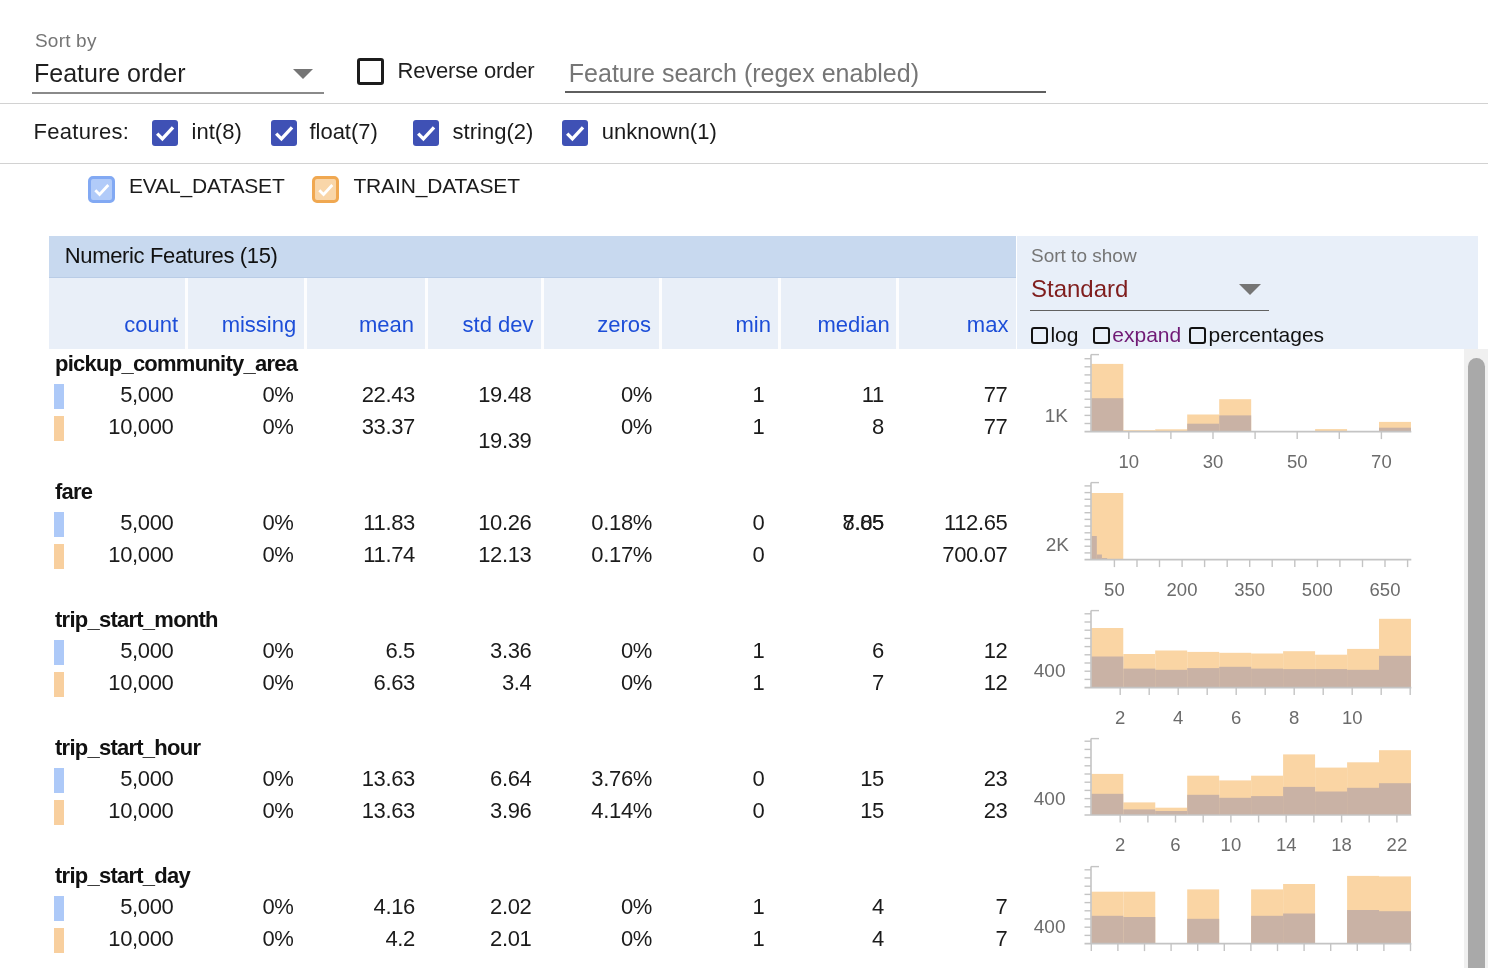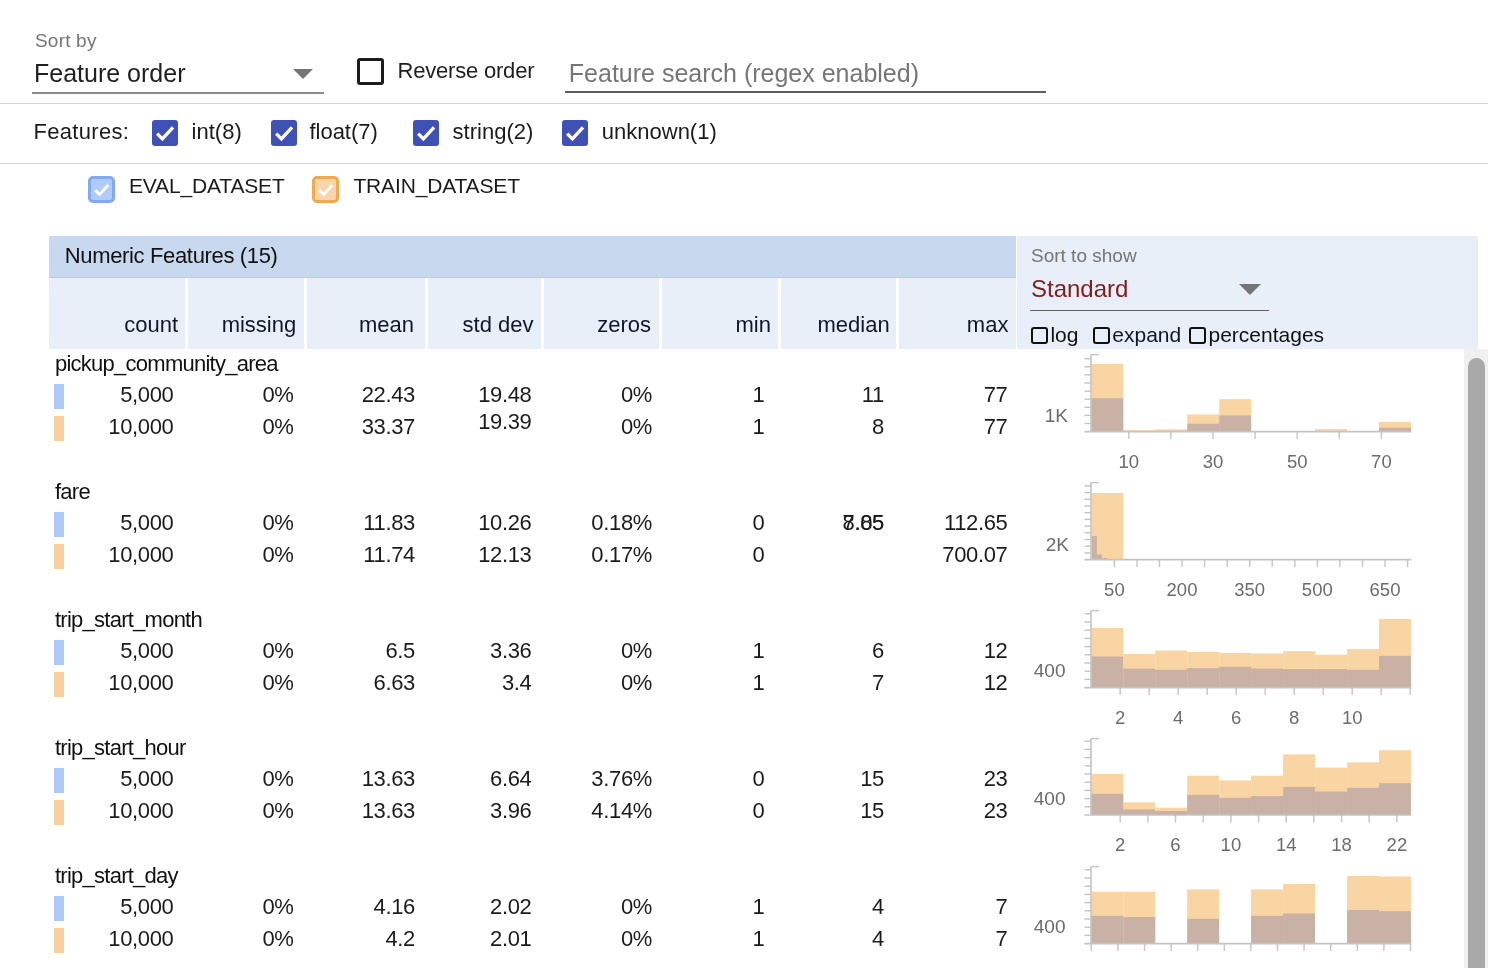--- a/index.html
+++ b/index.html
@@ -1,23 +1,23 @@
 <!DOCTYPE html>
 <html><head><meta charset="utf-8">
 <style>
 * { margin:0; padding:0; box-sizing:border-box; }
 html,body { width:1488px; height:968px; background:#fff; overflow:hidden;
   font-family:"Liberation Sans", sans-serif; position:relative; }
 .abs { position:absolute; }
-.fname { position:absolute; font-size:22px; font-weight:normal; letter-spacing:-0.75px;
+.fname { position:absolute; font-size:22px; font-weight:bold; letter-spacing:-0.75px;
   color:#111; line-height:28px; white-space:nowrap; }
 .val { position:absolute; font-size:22px; letter-spacing:-0.35px; color:#1b1b1b;
   line-height:28px; white-space:nowrap; }
 .chip { position:absolute; left:54px; width:10px; height:25px; }
-.hlab { position:absolute; bottom:10.5px; white-space:nowrap; font-size:22px; letter-spacing:0; color:#0f172a;
+.hlab { position:absolute; bottom:10.5px; white-space:nowrap; font-size:22px; letter-spacing:0; color:#1d4ed8;
   line-height:26px;margin-top:35px; }
 .sep { position:absolute; top:0; bottom:0; width:3px; background:#fdfdfe; }
 .cbi { position:absolute; top:120px; width:26px; height:26px; background:#3f51b5;
   border-radius:3px; }
 .flab { position:absolute; top:118px; font-size:22px; letter-spacing:0; color:#1b1b1b; line-height:28px; }
 .smallcb { position:absolute; width:17px; height:17px; border:2.5px solid #111;
   border-radius:3px; background:transparent; }
 </style></head>
 <body>
 
@@ -96,21 +96,21 @@
 </div>
 
 <div class="abs" style="left:1017px;top:236px;width:461px;height:113.2px;background:#e8eff9">
   <div style="position:absolute;left:14px;top:9px;font-size:19px;color:#757575">Sort to show</div>
   <div style="position:absolute;left:14px;top:39px;font-size:24px;color:#7f1d1d">Standard</div>
   <div style="position:absolute;left:222px;top:48px;width:0;height:0;border-left:11px solid transparent;border-right:11px solid transparent;border-top:11px solid #757575"></div>
   <div style="position:absolute;left:13px;top:73.6px;width:239px;height:1.8px;background:#616161"></div>
   <div class="smallcb" style="left:14px;top:91px"></div>
   <div style="position:absolute;left:33.4px;top:87px;font-size:21px;color:#111">log</div>
   <div class="smallcb" style="left:75.7px;top:91px"></div>
-  <div style="position:absolute;left:95.3px;top:87px;font-size:21px;color:#0f172a">expand</div>
+  <div style="position:absolute;left:95.3px;top:87px;font-size:21px;color:#701a75">expand</div>
   <div class="smallcb" style="left:171.6px;top:91px"></div>
   <div style="position:absolute;left:191.5px;top:87px;font-size:21px;color:#111">percentages</div>
 </div>
 
 <div class="abs" style="left:1464px;top:349px;width:24px;height:619px;background:#f0f0f0"></div>
 <div class="abs" style="left:1467.5px;top:358px;width:17px;height:620px;background:#a9a9a9;border-radius:8.5px"></div>
 
 <div class="fname" style="left:55px;top:350.2px">pickup_community_area</div>
 <div class="chip" style="background:#adc9f8;top:384.0px"></div>
 <div class="chip" style="background:#f8cf9e;top:416.0px"></div>
@@ -118,21 +118,21 @@
 <div class="val" style="right:1194.5px;top:380.9px">0%</div>
 <div class="val" style="right:1073.0px;top:380.9px">22.43</div>
 <div class="val" style="right:956.5px;top:380.9px">19.48</div>
 <div class="val" style="right:836.0px;top:380.9px">0%</div>
 <div class="val" style="right:723.5px;top:380.9px">1</div>
 <div class="val" style="right:604.0px;top:380.9px">11</div>
 <div class="val" style="right:480.5px;top:380.9px">77</div>
 <div class="val" style="right:1314.5px;top:412.9px">10,000</div>
 <div class="val" style="right:1194.5px;top:412.9px">0%</div>
 <div class="val" style="right:1073.0px;top:412.9px">33.37</div>
-<div class="val" style="right:956.5px;top:408px">19.39</div>
+<div class="val" style="right:956.5px;top:427px">19.39</div>
 <div class="val" style="right:836.0px;top:412.9px">0%</div>
 <div class="val" style="right:723.5px;top:412.9px">1</div>
 <div class="val" style="right:604.0px;top:412.9px">8</div>
 <div class="val" style="right:480.5px;top:412.9px">77</div>
 <div class="fname" style="left:55px;top:478.2px">fare</div>
 <div class="chip" style="background:#adc9f8;top:512.0px"></div>
 <div class="chip" style="background:#f8cf9e;top:544.0px"></div>
 <div class="val" style="right:1314.5px;top:508.9px">5,000</div>
 <div class="val" style="right:1194.5px;top:508.9px">0%</div>
 <div class="val" style="right:1073.0px;top:508.9px">11.83</div>

